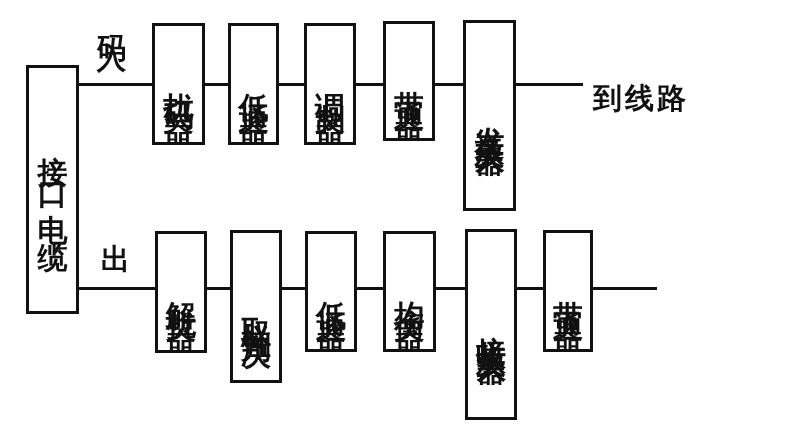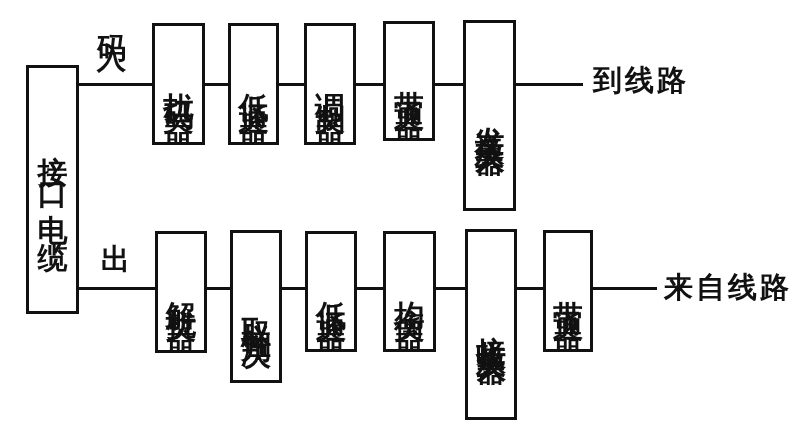--- a/index.html
+++ b/index.html
@@ -67,21 +67,21 @@
 
   #box-descrambler{left:155px;top:231px;width:52px;height:122px;}
   #box-sampler{left:230px;top:230px;width:52px;height:153px;}
   #box-lowpass-rx{left:305px;top:231px;width:52px;height:121px;}
   #box-equalizer{left:383px;top:231px;width:53px;height:121px;}
   #box-rx-amp{left:465px;top:229px;width:52px;height:191px;}
   #box-bandpass-rx{left:543px;top:230px;width:50px;height:122px;}
 
   #label-code-in{left:97px;top:11px;}
   #label-out{left:101px;top:245px;}
-  #label-to-line{left:593px;top:68px;font-family:Liberation Mono, monospace;}
+  #label-to-line{left:593px;top:84px;}
   #label-from-line{left:664px;top:273px;}
 </style>
 </head>
 <body>
 
 <div id="canvas">
 
   <div class="wire" id="wire-top"></div>
   <div class="wire" id="wire-bottom"></div>
 
@@ -120,15 +120,14 @@
   <div class="block" id="box-rx-amp">
     <span class="vtext b5">接收放大器</span>
   </div>
   <div class="block" id="box-bandpass-rx">
     <span class="vtext b3">带通器</span>
   </div>
 
   <div class="freelabel vlabel" id="label-code-in">码入</div>
   <div class="freelabel" id="label-out">出</div>
   <div class="freelabel hlabel" id="label-to-line">到线路</div>
-  <div class="freelabel hlabel" id="label-from-line">来自线路</div>
 
 </div>
 
 </body></html>

